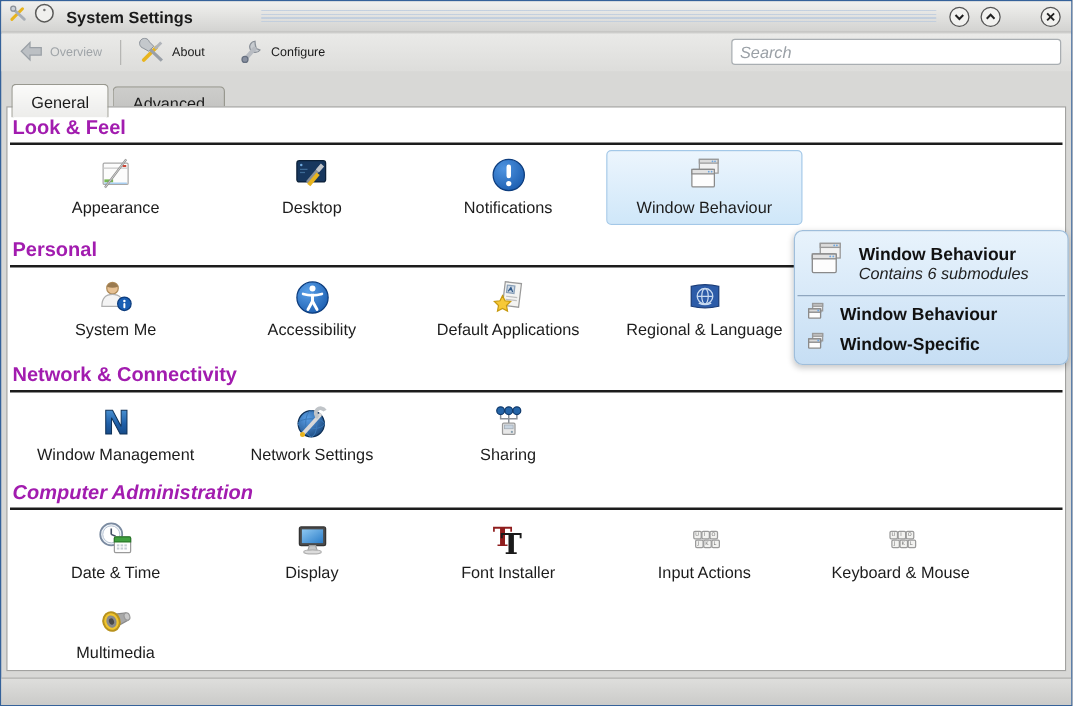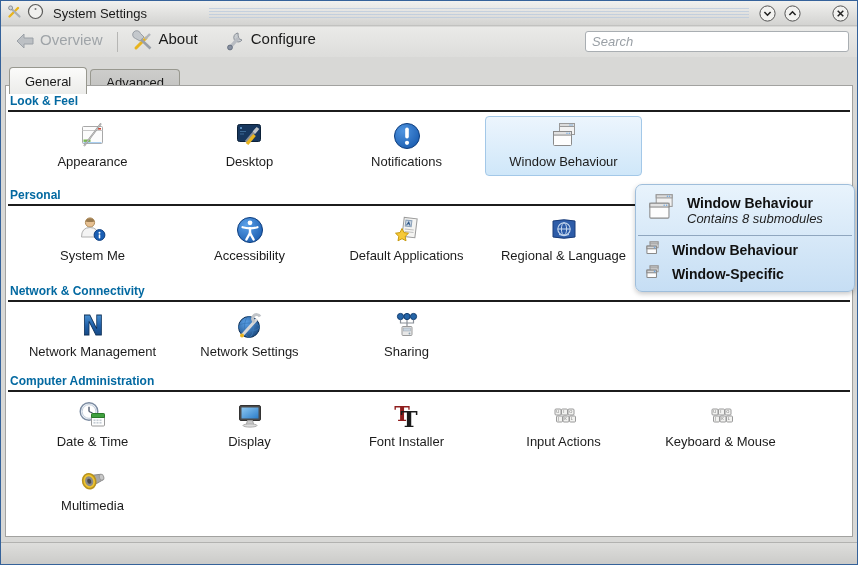--- a/index.html
+++ b/index.html
@@ -8,37 +8,37 @@
     position:relative; width:858px; height:565px;
     border:1px solid #35629a; background:#d8d8d6; overflow:hidden;
   }
   
   .titlebar {
     position:absolute; top:0; left:0; right:0; height:25px;
     background:linear-gradient(#f1f1ef, #d3d3d1);
     display:flex; align-items:center; padding:0 6px; gap:5px;
     border-bottom:1px solid #c2c2c0;
   }
-  .title-text { font-size:13px; font-weight:normal; color:#1a1a1a; margin-left:4px; white-space:nowrap; }
+  .title-text { font-size:13px; font-weight:bold; color:#1a1a1a; margin-left:4px; white-space:nowrap; }
   .title-lines {
     position:absolute; left:208px; top:7px; width:540px; height:11px;
     background:repeating-linear-gradient(to bottom, #b9c9dd 0 1px, rgba(0,0,0,0) 1px 3px);
     opacity:.75;
   }
   .winbtns { position:absolute; top:4px; right:8px; display:flex; }
   .winbtn { width:18px; height:18px; border:none; background:transparent; padding:0; cursor:default; }
   .winbtn.minb { margin-right:7px; }
   .winbtn.maxb { margin-right:30px; }
   
   .toolbar {
     position:absolute; top:26px; left:0; right:0; height:30px;
     background:linear-gradient(#eaeae8, #dddddb);
     display:flex; align-items:center; padding:0 8px;
   }
-  .tool-btn { display:flex; gap:5px; font-size:15px; color:#1a1a1a;
+  .tool-btn { display:flex; align-items:center; gap:5px; font-size:10px; color:#1a1a1a;
     background:transparent; border:none; padding:2px 6px; cursor:default; }
   .tool-btn.disabled { color:#9fa4a8; }
   .tool-sep { width:1px; height:20px; background:#b6b6b4; margin:0 8px; }
   .search-box {
     position:absolute; right:8px; top:4px; width:264px; height:21px;
     border:1px solid #a9aeb2; border-radius:3px; background:#fff;
     font-size:13px; padding:0 6px; color:#333;
   }
   .search-box::placeholder { font-style:italic; color:#9aa0a6; }
   
@@ -48,37 +48,37 @@
     border:1px solid #98988f; border-bottom:none; border-radius:4px 4px 0 0;
     display:flex; align-items:center; cursor:default; background:linear-gradient(#cdcdcb,#c0c0be);
     margin-right:3px;
   }
   .tab.active { background:linear-gradient(#fbfbfa,#ececea); position:relative; z-index:2; height:27px; }
   
   .content {
     position:absolute; top:84px; left:4px; right:4px; bottom:27px;
     background:#fff; border:1px solid #a2a2a0; overflow:hidden; padding:0 2px;
   }
-  .section-title { font-size:12px; font-weight:bold; color:#0369a1; margin:8px 2px 2px 2px; }
+  .section-title { font-size:16px; font-weight:bold; color:#a21caf; margin:8px 2px 2px 2px; }
   .section-rule { border:none; border-top:2px solid #1c1c1c; margin:0 0 0 0; }
   .row { display:flex; padding-left:6px; margin-top:4px; }
   .item {
     width:157px; height:60px; display:flex; flex-direction:column; align-items:center;
     border-radius:4px; cursor:default; border:1px solid transparent;
   }
   .item .ic { height:35px; display:flex; align-items:flex-end; justify-content:center; }
   .item .lbl { font-size:13px; color:#1c1c1c; margin-top:2px; white-space:nowrap; }
   .item.selected {
     background:linear-gradient(#ecf5fd, #cfe7f9);
     border:1px solid #a3c8e8;
   }
   
   .sec-personal .section-title { margin-top:12px; }
   .sec-network .section-title { margin-top:14px; }
-  .sec-admin .section-title { margin-top:8px; }
+  .sec-admin .section-title { margin-top:8px;font-style:italic; }
   
   .tooltip {
     position:absolute; left:634px; top:183px; width:220px; height:108px;
     background:linear-gradient(#e8f3fc, #c6def4);
     border:1px solid #9fbedb; border-radius:7px; z-index:10;
     box-shadow:0 2px 5px rgba(0,0,0,.22);
   }
   .tt-head { display:flex; align-items:center; gap:9px; padding:6px 8px 4px 8px; }
   .tt-title { font-size:14px; font-weight:bold; color:#111; white-space:nowrap; }
   .tt-sub { font-size:13px; font-style:italic; color:#222; white-space:nowrap; }
@@ -316,21 +316,21 @@
               <defs>
                   <linearGradient id="gnm" x1="0" y1="0" x2="0" y2="1">
                 <stop offset="0" stop-color="#58a2e0"></stop>
                     <stop offset=".5" stop-color="#1f5fa8"></stop>
                     <stop offset="1" stop-color="#123c6e"></stop>
                   </linearGradient>
                 </defs>
               <text x="16" y="25" text-anchor="middle" font-family="'DejaVu Sans', sans-serif" font-size="26" font-weight="bold" fill="url(#gnm)" stroke="#0d2f56" stroke-width="0.8">N</text>
             </svg>
           </span>
-          <span class="lbl">Network Management</span>
+          <span class="lbl">Window Management</span>
         </div>
         <div class="item">
           <span class="ic">
             <svg width="32" height="32" viewBox="0 0 32 32">
               <defs>
                   <radialGradient id="gns" cx=".35" cy=".3" r=".9">
                 <stop offset="0" stop-color="#5aa0e8"></stop>
                     <stop offset="1" stop-color="#123c6e"></stop>
                   </radialGradient>
                 </defs>
@@ -487,21 +487,21 @@
           <circle cx="22" cy="5" r=".7" fill="#70a8e0"></circle>
             <circle cx="24" cy="5" r=".7" fill="#70a8e0"></circle>
           <rect x="5.5" y="11.5" width="18" height="14" rx="1" fill="#fdfdfd" stroke="#8a8a8a"></rect>
           <rect x="5.5" y="11.5" width="18" height="3.6" fill="#e2e2e2" stroke="#8a8a8a"></rect>
           <circle cx="19" cy="13.3" r=".7" fill="#70a8e0"></circle>
             <circle cx="21.3" cy="13.3" r=".7" fill="#70a8e0"></circle>
         </svg>
       </span>
       <span>
         <div class="tt-title">Window Behaviour</div>
-        <div class="tt-sub">Contains 8 submodules</div>
+        <div class="tt-sub">Contains 6 submodules</div>
       </span>
     </div>
     <hr class="tt-sep">
     <div class="tt-item">
       <span>
         <svg width="17" height="17" viewBox="0 0 32 32">
           <rect x="11.5" y="3.5" width="15" height="11" fill="#f2f2f2" stroke="#9a9a9a" stroke-width="2"></rect>
           <rect x="11.5" y="3.5" width="15" height="4" fill="#c8c8c8" stroke="#9a9a9a" stroke-width="2"></rect>
           <rect x="5.5" y="11.5" width="18" height="14" rx="1" fill="#fdfdfd" stroke="#8a8a8a" stroke-width="2"></rect>
           <rect x="5.5" y="11.5" width="18" height="5" fill="#d8d8d8" stroke="#8a8a8a" stroke-width="2"></rect>

